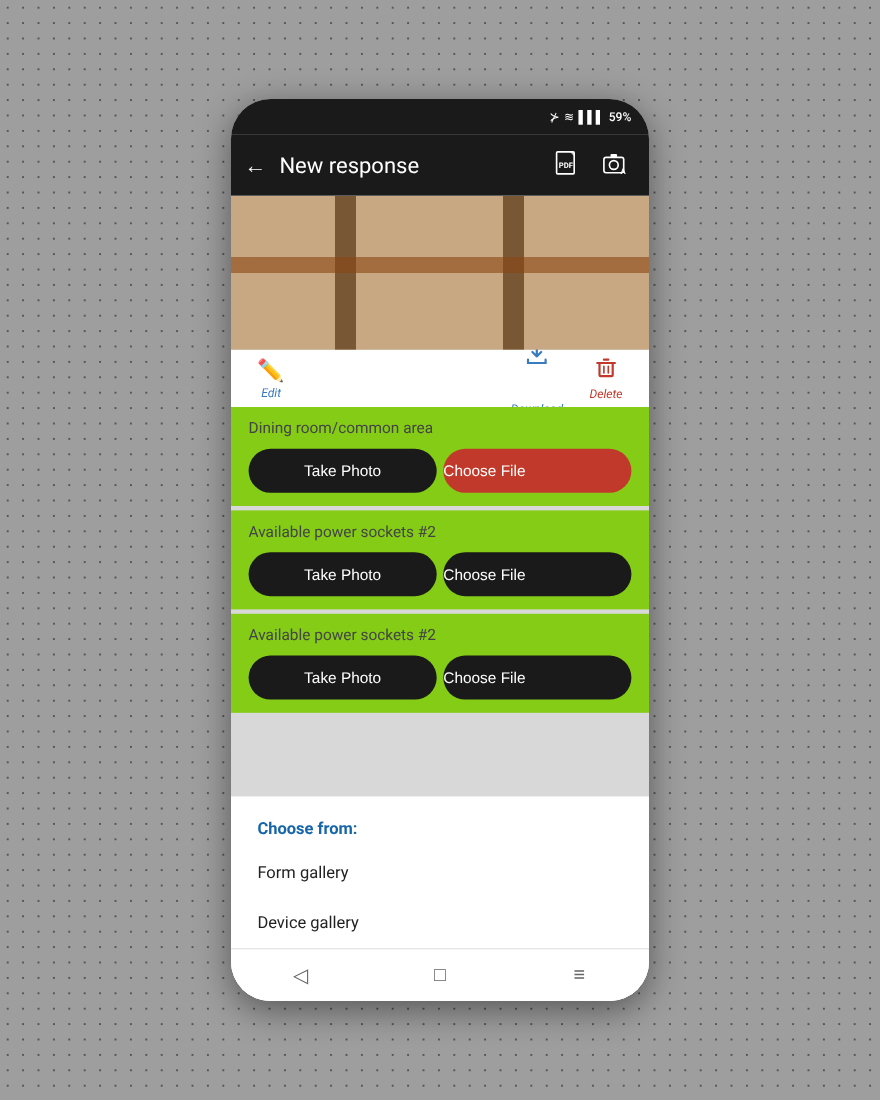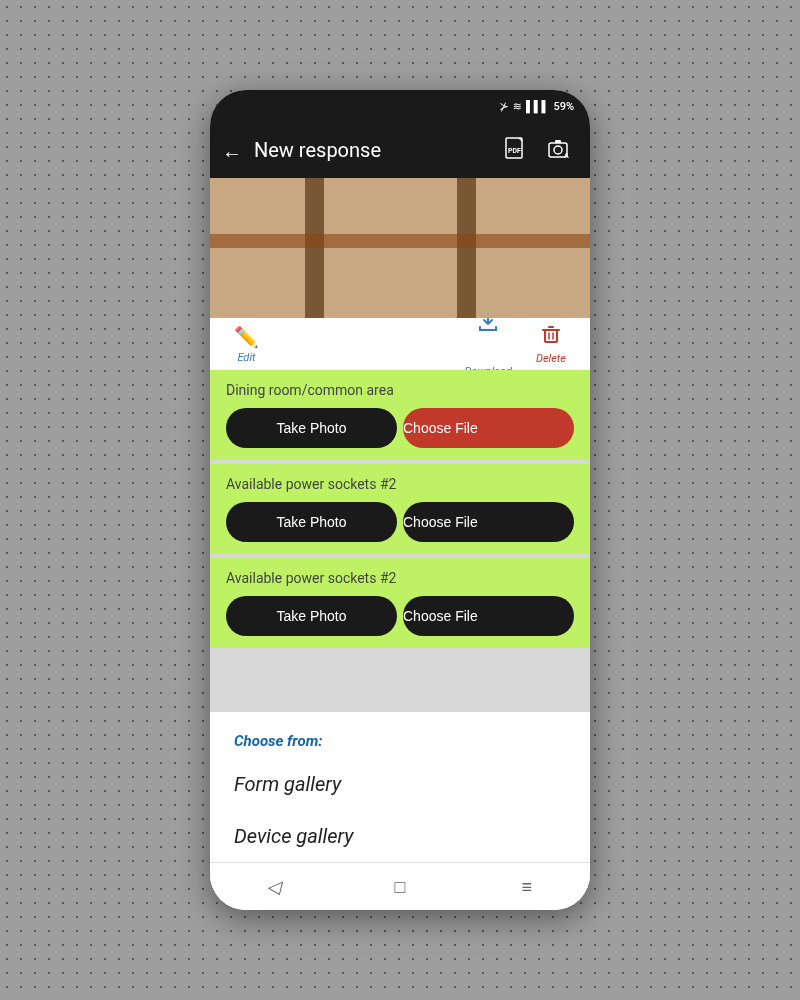--- a/index.html
+++ b/index.html
@@ -155,21 +155,21 @@
     .action-btn.delete .label { color: #c0392b; }
 
     
     .scroll-area {
       flex: 1;
       overflow-y: auto;
       background: #d8d8d8;
     }
 
     .file-section {
-      background: #bef264;
+      background: #84cc16;
       margin-bottom: 4px;
       padding: 12px 16px;
     }
 
     .section-label {
       font-size: 14px;
       color: #444;
       margin-bottom: 10px;
     }
 
@@ -209,33 +209,32 @@
     }
 
     
     .bottom-sheet {
       background: white;
       border-radius: 0;
       padding: 0;
       flex-shrink: 0;
       position: relative;
       z-index: 10;
-      font-style: italic;
     }
 
     .choose-from-title {
       color: #1565a8;
       font-size: 15px;
       font-weight: 700;
       padding: 20px 24px 8px;
     }
 
     .gallery-option {
       padding: 14px 24px;
-      font-size: 20px;
+      font-size: 15px;
       color: #222;
       cursor: pointer;
       border-bottom: none;
     }
 
     
     .nav-bar {
       background: white;
       height: 48px;
       display: flex;

